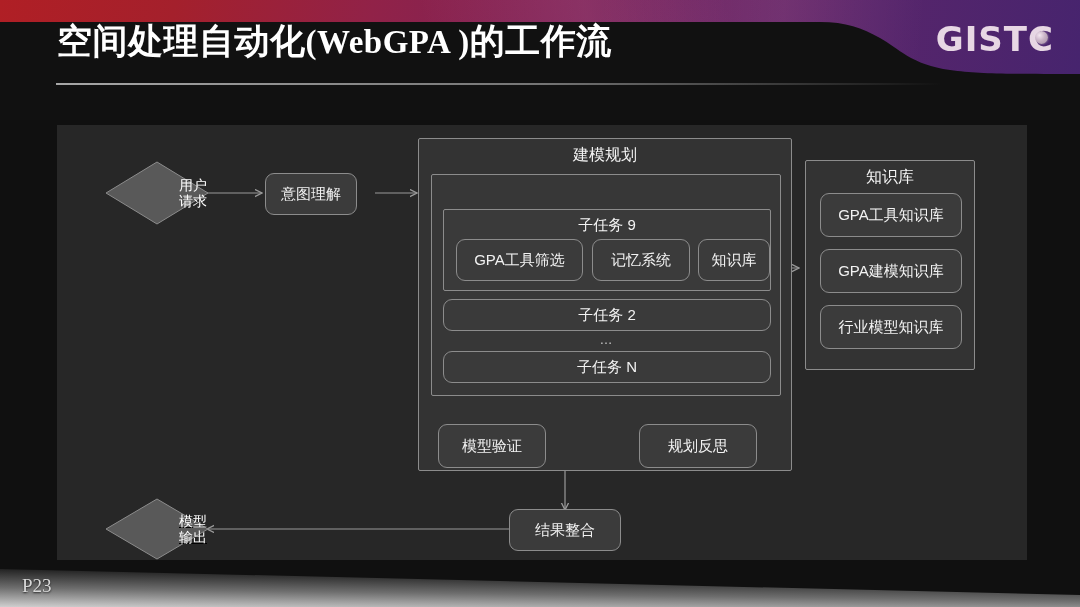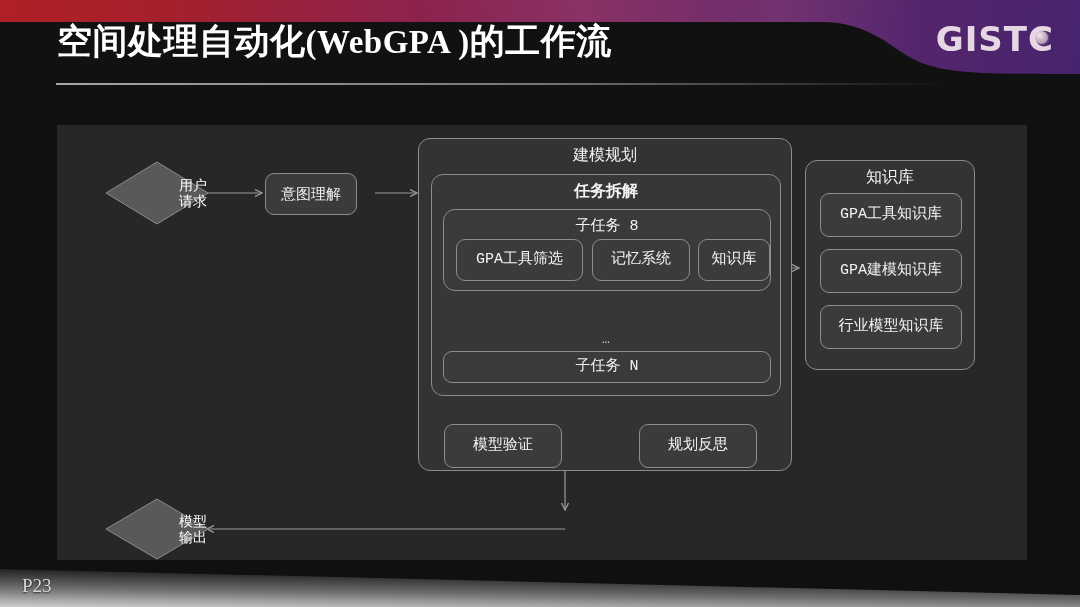--- a/index.html
+++ b/index.html
@@ -106,22 +106,21 @@
     background: #3b3b3b;
     border: 1px solid #8c8c8c;
     border-radius: 9px;
     font-size: 15px;
     line-height: 1.25;
   }
   .group {
     position: absolute;
     background: #333333;
     border: 1px solid #8c8c8c;
-    border-radius: 12px;
-    font-family: Liberation Mono, monospace;
+    border-radius: 2px;
   }
   .group > .grp-title {
     position: absolute;
     left: 0; right: 0; top: 6px;
     text-align: center;
     color: #f4f4f4;
     font-size: 16px;
   }
 
   
@@ -220,43 +219,45 @@
     </div>
 
     <div class="node" style="left:208px; top:48px; width:92px; height:42px;">
       <span>意图理解</span>
     </div>
 
     <div class="group" style="left:361px; top:13px; width:374px; height:333px;">
       <div class="grp-title">建模规划</div>
 
       <div class="group" style="left:12px; top:35px; width:350px; height:222px; background:#373737;">
-        <div class="grp-title" style="font-size:16px; font-weight:bold;">任务拆解</div>
 
         <div class="group" style="left:11px; top:34px; width:328px; height:82px; background:#3a3a3a;">
-          <div class="grp-title" style="font-size:15px;">子任务 8</div>
+          <div class="grp-title" style="font-size:15px;">子任务 9</div>
           <div class="node" style="left:12px; top:29px; width:127px; height:42px; font-size:15px;">
             <span>GPA工具筛选</span>
           </div>
           <div class="node" style="left:148px; top:29px; width:98px; height:42px; font-size:15px;">
             <span>记忆系统</span>
           </div>
           <div class="node" style="left:254px; top:29px; width:72px; height:42px; font-size:15px;">
             <span>知识库</span>
           </div>
         </div>
 
+        <div class="node" style="left:11px; top:124px; width:328px; height:32px; background:#3a3a3a; font-size:15px;">
+          <span>子任务 2</span>
+        </div>
         <div style="position:absolute; left:0; right:0; top:157px; text-align:center; color:#cccccc; font-size:13px;">…</div>
 
         <div class="node" style="left:11px; top:176px; width:328px; height:32px; background:#3a3a3a; font-size:15px;">
           <span>子任务 N</span>
         </div>
       </div>
 
-      <div class="node" style="left:25px; top:285px; width:118px; height:44px;">
+      <div class="node" style="left:19px; top:285px; width:108px; height:44px;">
         <span>模型验证</span>
       </div>
 
       <div class="node" style="left:220px; top:285px; width:118px; height:44px;">
         <span>规划反思</span>
       </div>
     </div>
 
     <div class="group" style="left:748px; top:35px; width:170px; height:210px;">
       <div class="grp-title" style="font-size:16px;">知识库</div>
@@ -264,22 +265,25 @@
         <span>GPA工具知识库</span>
       </div>
       <div class="node" style="left:14px; top:88px; width:142px; height:44px; font-size:15px;">
         <span>GPA建模知识库</span>
       </div>
       <div class="node" style="left:14px; top:144px; width:142px; height:44px; font-size:15px;">
         <span>行业模型知识库</span>
       </div>
     </div>
 
-
-    <div class="diamond" style="left:48px; top:373px; width:104px; height:62px;">
+    <div class="node" style="left:452px; top:384px; width:112px; height:42px;">
+      <span>结果整合</span>
+    </div>
+
+    <div class="diamond" style="left:48px; top:373px; width:104px; height:62px;text-decoration:underline;">
       <svg width="104" height="62" viewBox="0 0 104 62">
         <polygon points="52,1 103,31 52,61 1,31" fill="#595959" stroke="#8c8c8c" stroke-width="1"></polygon>
       </svg>
       <span><span>模型</span><br><span>输出</span></span>
     </div>
   </div>
 
   <svg class="bottom-wedge" viewBox="0 0 1080 60" preserveAspectRatio="none">
     <defs>
       <linearGradient id="wg" x1="0" y1="1" x2="0.35" y2="0">

